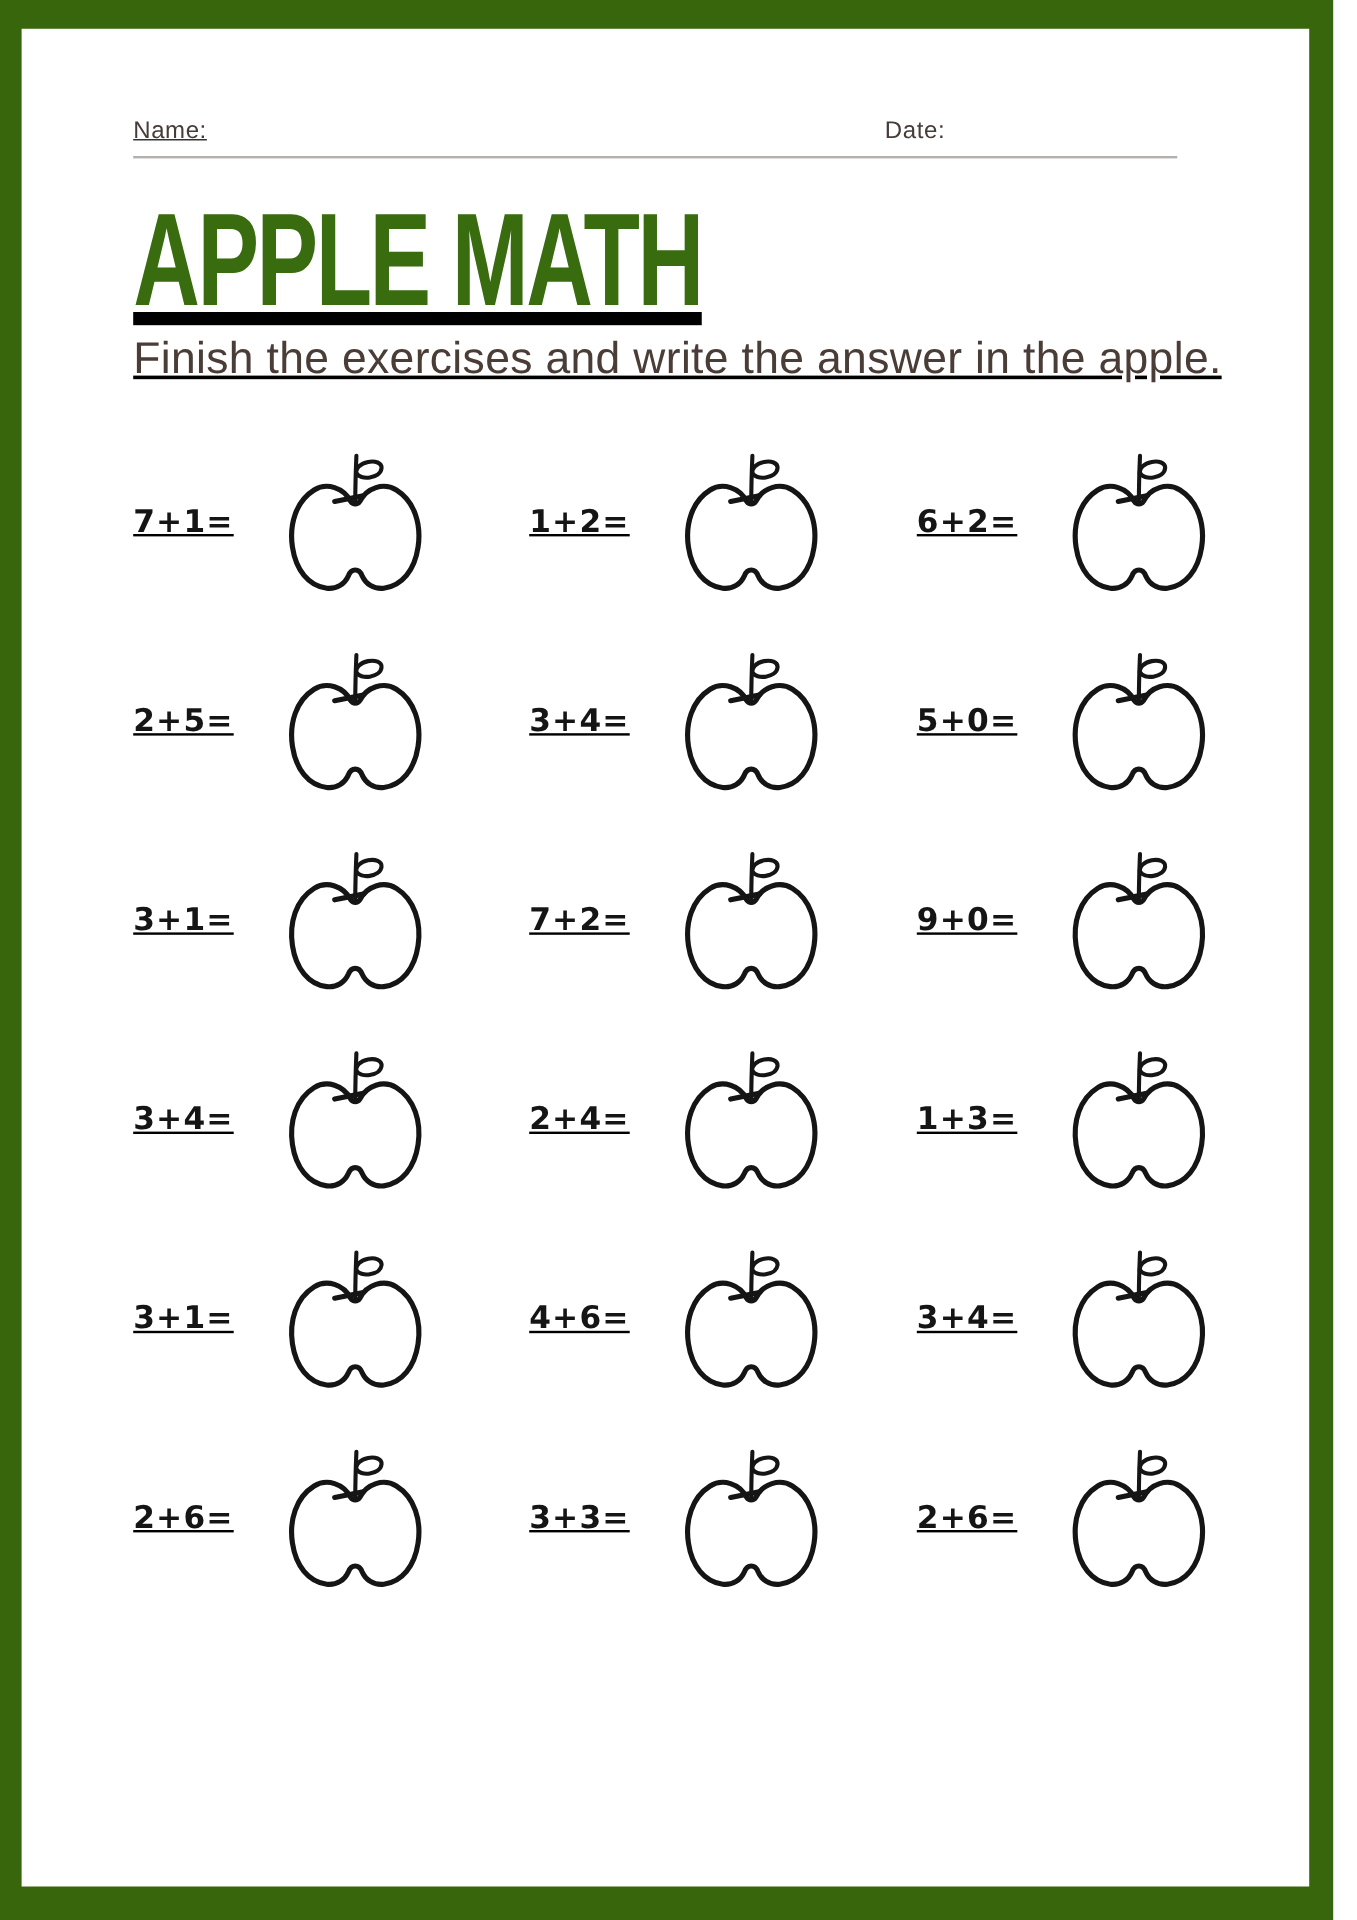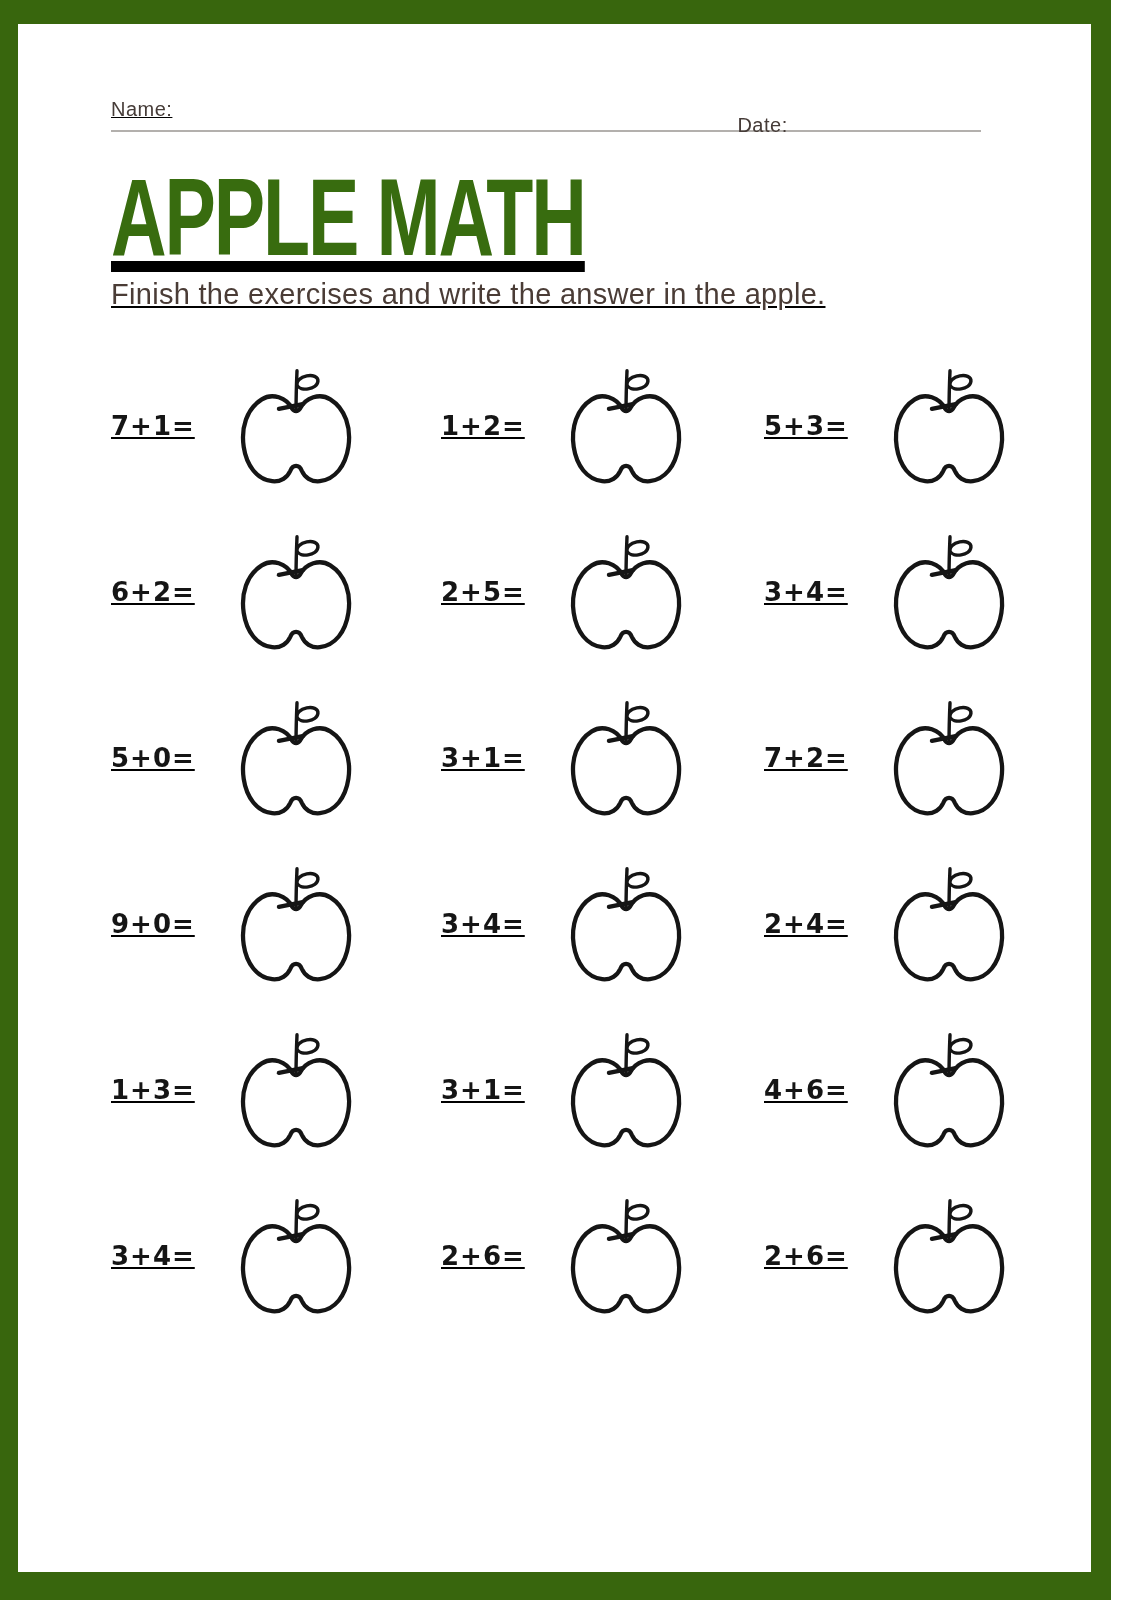--- a/index.html
+++ b/index.html
@@ -23,36 +23,36 @@
     margin: 74px 110px 0 93px;
     padding-bottom: 10px;
     border-bottom: 2px solid #b3b0ad;
     height: 22px;
   }
   .field-label {
     font-size: 20px;
     color: #463c38;
     letter-spacing: 0.5px;
   }
-  .date-label { position: absolute; left: 72%; top: 16px; }
+  .date-label { position: absolute; left: 72%; top: 0; }
   
   .title {
     margin: 40px 0 0 93px;
     font-size: 110px;
     line-height: 0.82;
     font-weight: bold;
     letter-spacing: -3px;
     color: #386C0F;
     transform: scaleX(0.70);
     transform-origin: left bottom;
     white-space: nowrap;
   }
   .subtitle {
     margin: 16px 0 0 93px;
-    font-size: 29px;
+    font-size: 37px;
     color: #4a3c36;
     letter-spacing: 0.3px;
   }
   
   .grid {
     margin: 32px 0 0 93px;
     display: grid;
     grid-template-columns: 330px 323px auto;
     grid-auto-rows: 166px;
   }
@@ -102,26 +102,20 @@
       <svg class="apple" viewBox="0 0 124 132">
           <use href="#apple-shape" width="124" height="132"></use>
         </svg>
     </div>
     <div class="cell">
       <span class="eq">1+2=</span>
       <svg class="apple" viewBox="0 0 124 132">
           <use href="#apple-shape" width="124" height="132"></use>
         </svg>
     </div>
-    <div class="cell">
-      <span class="eq">5+3=</span>
-      <svg class="apple" viewBox="0 0 124 132">
-          <use href="#apple-shape" width="124" height="132"></use>
-        </svg>
-    </div>
 
     <div class="cell">
       <span class="eq">6+2=</span>
       <svg class="apple" viewBox="0 0 124 132">
           <use href="#apple-shape" width="124" height="132"></use>
         </svg>
     </div>
     <div class="cell">
       <span class="eq">2+5=</span>
       <svg class="apple" viewBox="0 0 124 132">
@@ -194,20 +188,26 @@
     </div>
     <div class="cell">
       <span class="eq">3+4=</span>
       <svg class="apple" viewBox="0 0 124 132">
           <use href="#apple-shape" width="124" height="132"></use>
         </svg>
     </div>
 
     <div class="cell">
       <span class="eq">2+6=</span>
+      <svg class="apple" viewBox="0 0 124 132">
+          <use href="#apple-shape" width="124" height="132"></use>
+        </svg>
+    </div>
+    <div class="cell">
+      <span class="eq">3+3=</span>
       <svg class="apple" viewBox="0 0 124 132">
           <use href="#apple-shape" width="124" height="132"></use>
         </svg>
     </div>
     <div class="cell">
       <span class="eq">2+6=</span>
       <svg class="apple" viewBox="0 0 124 132">
           <use href="#apple-shape" width="124" height="132"></use>
         </svg>
     </div>

